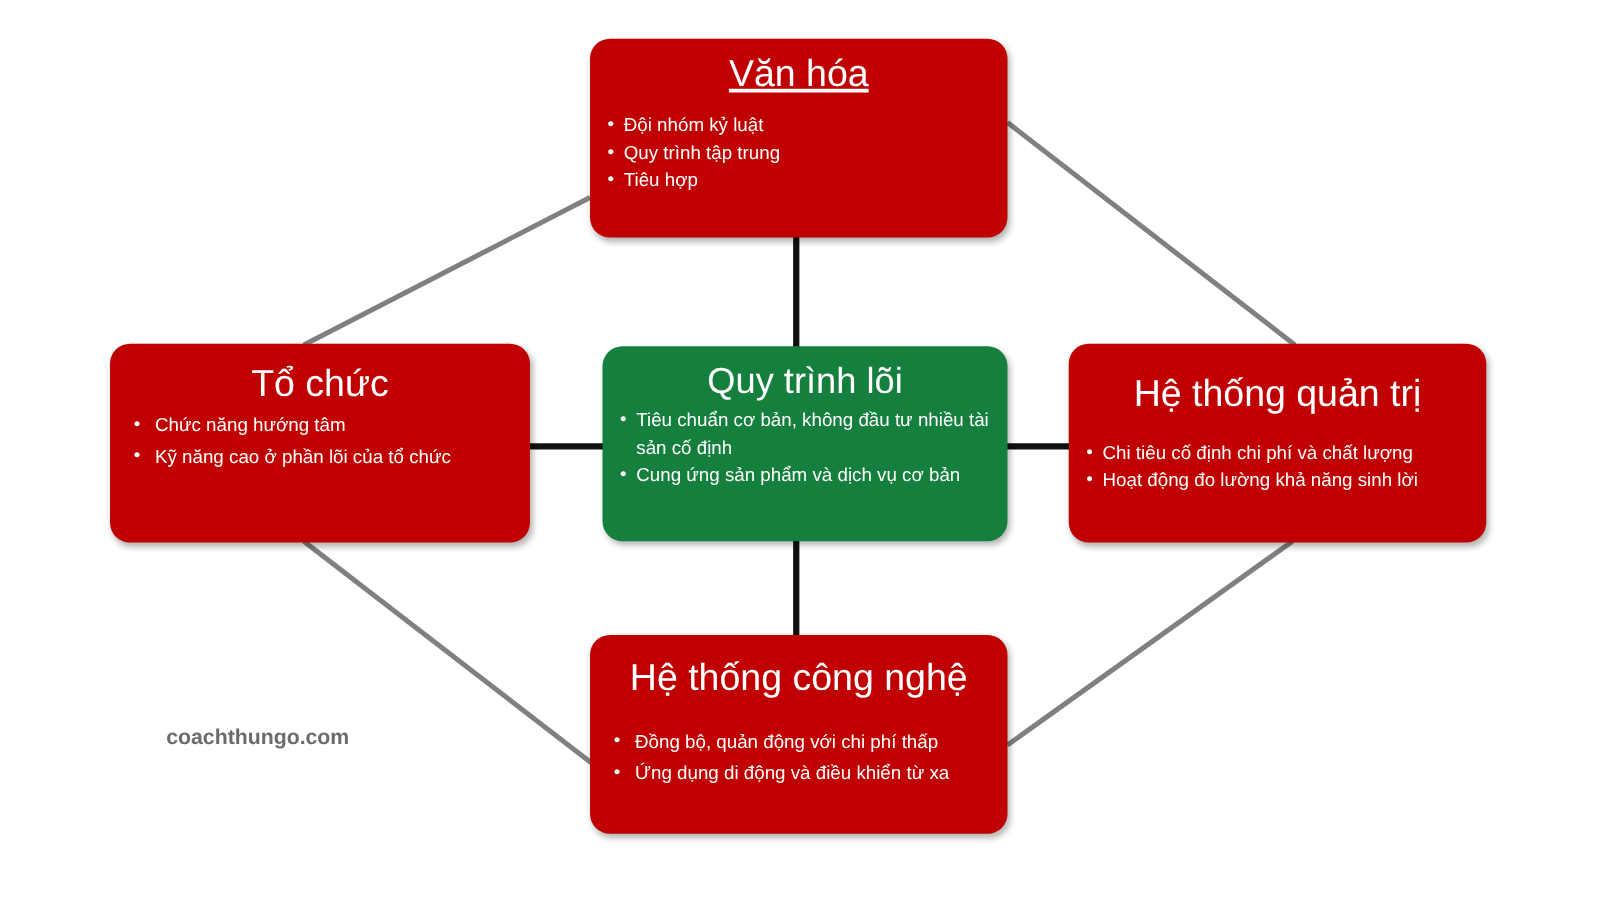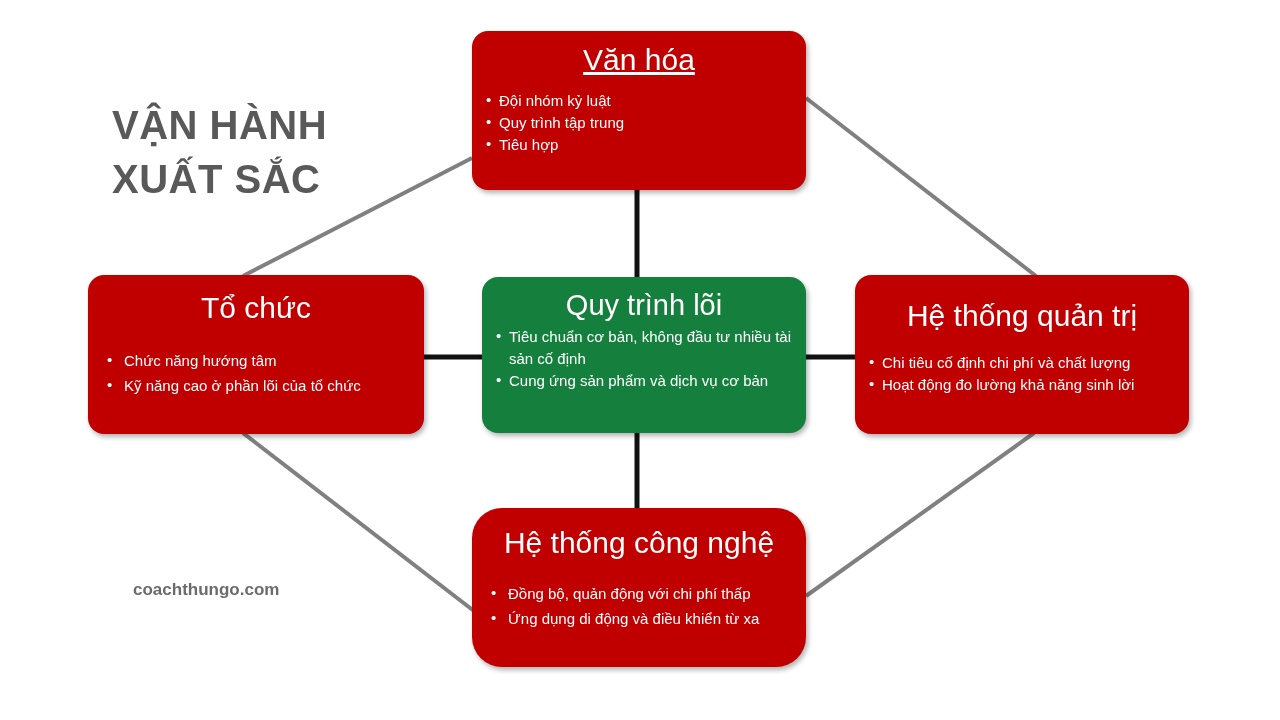--- a/index.html
+++ b/index.html
@@ -95,24 +95,24 @@
   }
   
   .bullets.spaced li { padding-left: 22px; margin-bottom: 4px; }
   .bullets.spaced li::before { left: 5px; }
 
   
   #node-top    { left: 472px; top: 31px;  width: 334px; height: 159px; }
   #node-left   { left: 88px;  top: 275px; width: 336px; height: 159px; }
   #node-center { left: 482px; top: 277px; width: 324px; height: 156px; }
   #node-right  { left: 855px; top: 275px; width: 334px; height: 159px; }
-  #node-bottom { left: 472px; top: 508px; width: 334px; height: 159px; border-radius: 30px; }
+  #node-bottom { left: 472px; top: 508px; width: 334px; height: 159px; }
 
   #node-top .node-title    { margin-top: 4px; margin-bottom: 12px; text-decoration: underline; }
-  #node-left .node-title   { margin-top: 8px; margin-bottom: 24px; }
+  #node-left .node-title   { margin-top: 8px; margin-bottom: 4px; }
   #node-center .node-title { margin-top: 4px; margin-bottom: 4px; }
   #node-right .node-title  { margin-top: 16px; margin-bottom: 18px; }
   #node-bottom .node-title { margin-top: 10px; margin-bottom: 22px; }
 </style>
 </head>
 <body>
 
 <div id="stage">
 
   <svg id="connectors" viewBox="0 0 1280 720" width="1280" height="720">
@@ -121,22 +121,20 @@
     <line x1="806" y1="98" x2="1036" y2="276" stroke="#808080" stroke-width="4"></line>
     <line x1="243" y1="433" x2="474" y2="611" stroke="#808080" stroke-width="4"></line>
     <line x1="1034" y1="433" x2="806" y2="596" stroke="#808080" stroke-width="4"></line>
 
     <line x1="637" y1="189" x2="637" y2="279" stroke="#111111" stroke-width="5"></line>
     <line x1="423" y1="357" x2="484" y2="357" stroke="#111111" stroke-width="5"></line>
     <line x1="804" y1="357" x2="858" y2="357" stroke="#111111" stroke-width="5"></line>
     <line x1="637" y1="431" x2="637" y2="510" stroke="#111111" stroke-width="5"></line>
   </svg>
 
-  <div id="main-title">VẬN HÀNH
-XUẤT SẮC</div>
 
   <div class="node red" id="node-top">
     <div class="node-title">Văn hóa</div>
     <ul class="bullets">
       <li>Đội nhóm kỷ luật</li>
       <li>Quy trình tập trung</li>
       <li>Tiêu hợp</li>
     </ul>
   </div>
 

